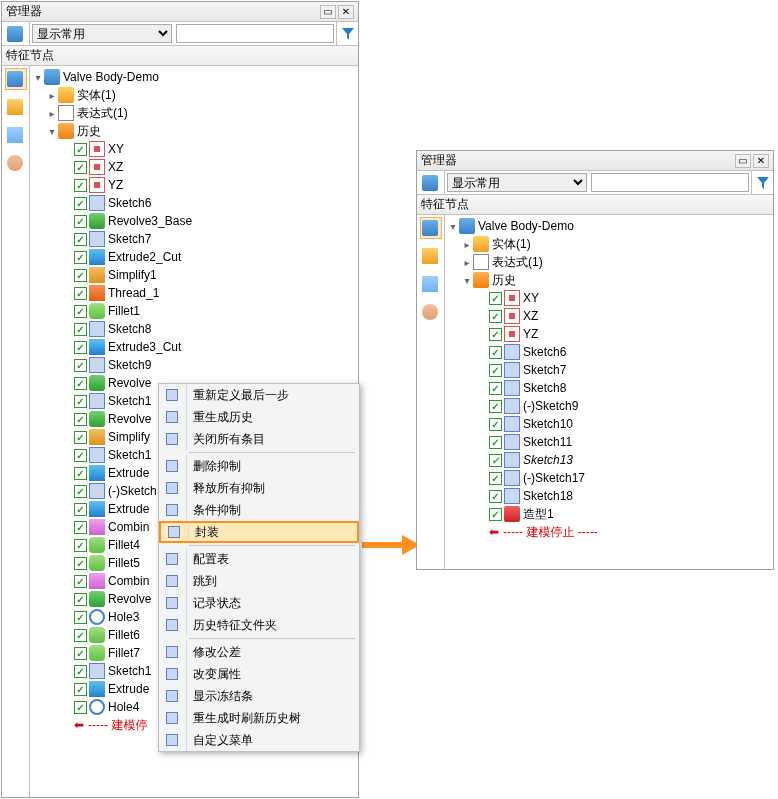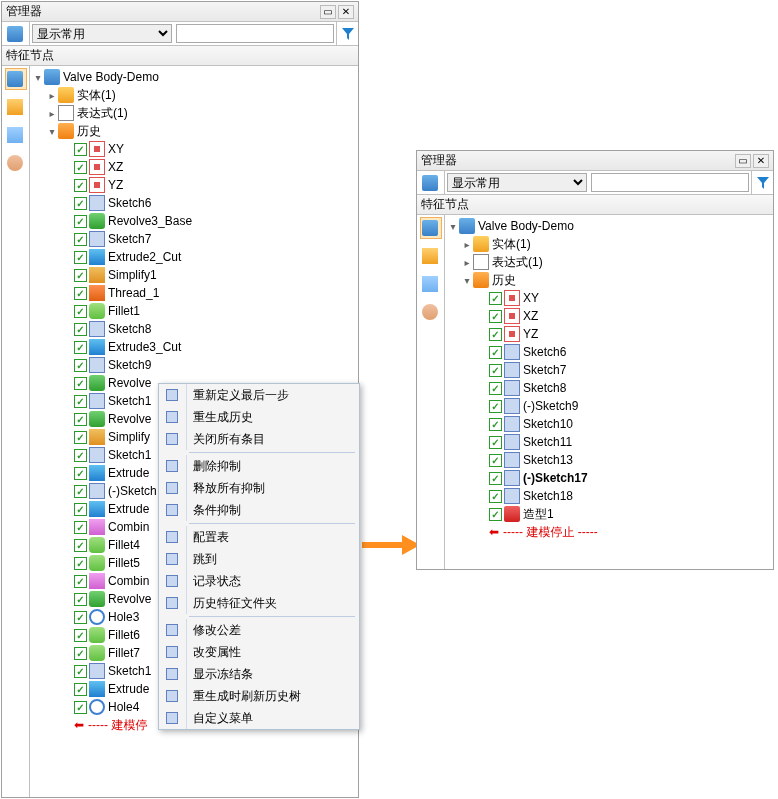--- a/index.html
+++ b/index.html
@@ -324,20 +324,26 @@
         <span class="ico ic-sketch" style="width:12px;height:12px;"></span>
       </span>
       <span class="mtxt">释放所有抑制</span>
     </div>
     <div class="mi">
       <span class="mico">
         <span class="ico ic-sketch" style="width:12px;height:12px;"></span>
       </span>
       <span class="mtxt">条件抑制</span>
     </div>
+    <div class="mi hl">
+      <span class="mico">
+        <span class="ico ic-sketch" style="width:12px;height:12px;"></span>
+      </span>
+      <span class="mtxt">封装</span>
+    </div>
     <div class="sep"></div>
     <div class="mi">
       <span class="mico">
         <span class="ico ic-sketch" style="width:12px;height:12px;"></span>
       </span>
       <span class="mtxt">配置表</span>
     </div>
     <div class="mi">
       <span class="mico">
         <span class="ico ic-sketch" style="width:12px;height:12px;"></span>
@@ -489,26 +495,26 @@
         <div class="node" style="padding-left:44px;">
           <span class="chk"></span>
           <span class="ico ic-sketch"></span>
           <span class="lbl">Sketch10</span>
         </div>
         <div class="node" style="padding-left:44px;">
           <span class="chk"></span>
           <span class="ico ic-sketch"></span>
           <span class="lbl">Sketch11</span>
         </div>
-        <div class="node" style="padding-left:44px;">
+        <div class="node" style="padding-left:44px;font-style:italic;">
           <span class="chk"></span>
           <span class="ico ic-sketch"></span>
           <span class="lbl">Sketch13</span>
         </div>
-        <div class="node" style="padding-left:44px;font-weight:bold;">
+        <div class="node" style="padding-left:44px;">
           <span class="chk"></span>
           <span class="ico ic-sketch"></span>
           <span class="lbl">(-)Sketch17</span>
         </div>
         <div class="node" style="padding-left:44px;">
           <span class="chk"></span>
           <span class="ico ic-sketch"></span>
           <span class="lbl">Sketch18</span>
         </div>
         <div class="node" style="padding-left:44px;">

